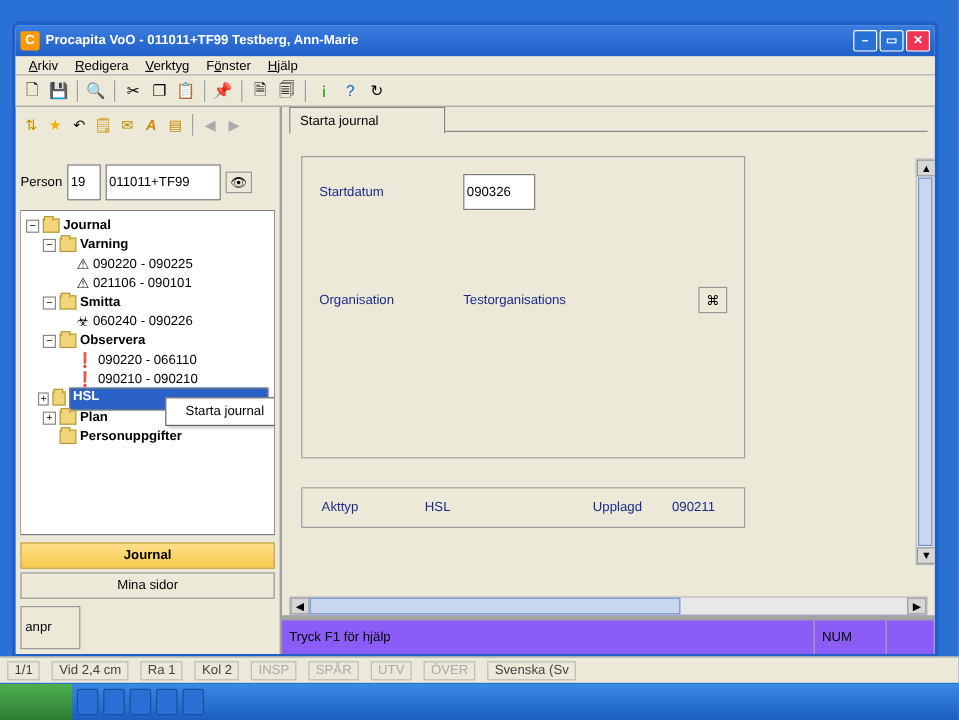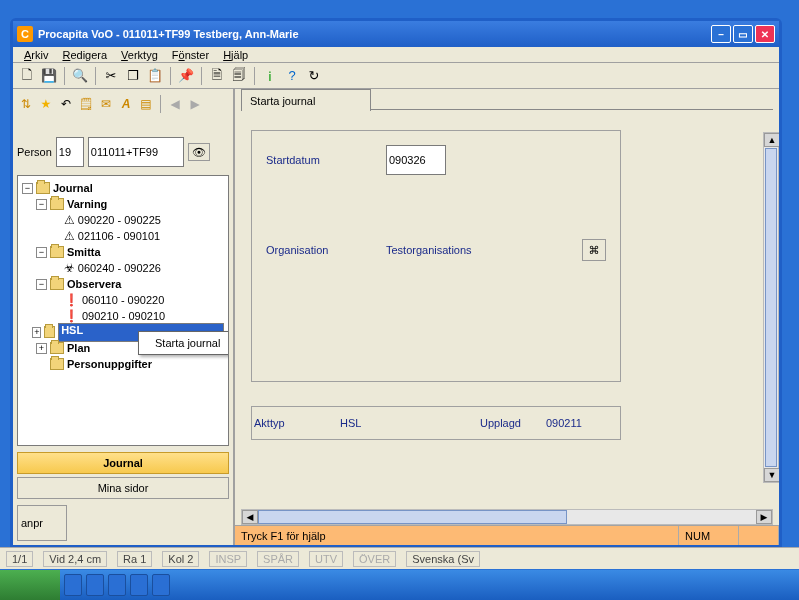--- a/index.html
+++ b/index.html
@@ -46,28 +46,28 @@
 .right{flex:1;display:flex;flex-direction:column;border-left:2px solid #a0a0a0;position:relative}
 .tab{position:absolute;top:0;left:6px;width:130px;height:22px;border:1px solid #888;border-bottom:none;background:#ece9d8;display:flex;align-items:center;padding:0 8px;font-size:11px;z-index:2}
 .tabbar{height:21px;border-bottom:1px solid #888;margin-left:6px;margin-right:6px}
 .form{flex:1;padding:20px 16px;position:relative;overflow:hidden}
 .fieldset{border:1px solid #a0a0a0;padding:14px;width:370px}
 .frow{display:flex;align-items:center;margin-bottom:10px}
 .flabel{width:120px;color:#1a2a8a;font-size:11px}
 .fval{color:#1a2a8a;font-size:11px}
 .sel{border:1px solid #7a7a7a;background:#fff;height:19px;width:220px;font-size:11px;padding:0 2px}
 .orgbtn{width:24px;height:22px;border:1px solid #999;background:#ece9d8;margin-left:auto;cursor:pointer;display:flex;align-items:center;justify-content:center}
-.infobar{border:1px solid #a0a0a0;width:370px;margin-top:24px;padding:10px 2px;display:flex;align-items:center;color:#1a2a8a}
+.infobar{border:1px solid #a0a0a0;width:370px;margin-top:24px;padding:10px 16px;display:flex;align-items:center;color:#1a2a8a}
 .scrollh{height:16px;background:#e8e8e8;border:1px solid #bbb;margin:4px 6px 0 6px;display:flex;align-items:center}
 .sarrow{width:16px;height:14px;background:#d7d7d7;border:1px solid #999;display:flex;align-items:center;justify-content:center;font-size:9px;cursor:pointer}
 .strack{flex:1;height:14px;position:relative}
 .sthumb{position:absolute;left:0;width:62%;height:100%;background:#c9d6ef;border:1px solid #7794c6}
 .scrollv{position:absolute;right:0;top:22px;bottom:22px;width:16px;background:#e8e8e8;border:1px solid #bbb;display:flex;flex-direction:column}
 .svthumb{flex:1;background:#c9d6ef;border:1px solid #7794c6;margin:1px}
-.statusbar{height:20px;border-top:1px solid #a3a3a3;display:flex;align-items:center;background:#fdba74}
+.statusbar{height:32px;border-top:4px solid #a3a3a3;display:flex;align-items:center;background:#8b5cf6}
 .statusbar .cell{border-right:1px solid #aaa;height:100%;display:flex;align-items:center;padding:0 6px;font-size:11px}
 .backapp{position:absolute;left:0;top:547px;width:799px;height:22px;background:#ece9d8;border-top:1px solid #aaa;display:flex;align-items:center;gap:10px;padding:0 6px;font-size:10px;color:#444}
 .backapp .box{border:1px solid #bbb;padding:1px 5px;background:#ece9d8}
 .backapp .dim{color:#aaa}
 .taskbar{position:absolute;left:0;bottom:0;width:799px;height:30px;background:linear-gradient(#3a8ae4,#1a5ec0);display:flex;align-items:center}
 .start{width:60px;height:30px;background:linear-gradient(#4caf50,#2e7d32);color:#fff;display:flex;align-items:center;padding:0 6px;font-weight:bold;font-style:italic}
 .taskbtn{height:22px;background:#2a6fd4;border:1px solid #1a4f9e;margin-left:4px;padding:0 8px;display:flex;align-items:center;color:#fff;border-radius:2px;max-width:120px;overflow:hidden}
 </style>
 </head>
 <body>
@@ -168,21 +168,21 @@
           </div>
         <div class="node">
             <span class="spacer" style="width:14px"></span>
             <span class="toggle">−</span>
             <span class="folder"></span>
             <span class="nlabel bold">Observera</span>
           </div>
         <div class="node">
             <span class="spacer" style="width:42px"></span>
             <span class="warn">❗</span>
-            <span class="nlabel">060110 - 090220</span>
+            <span class="nlabel">090220 - 066110</span>
           </div>
         <div class="node">
             <span class="spacer" style="width:42px"></span>
             <span class="warn">❗</span>
             <span class="nlabel">090210 - 090210</span>
           </div>
         <div class="node">
             <span class="spacer" style="width:14px"></span>
             <span class="toggle">+</span>
             <span class="folder"></span>

